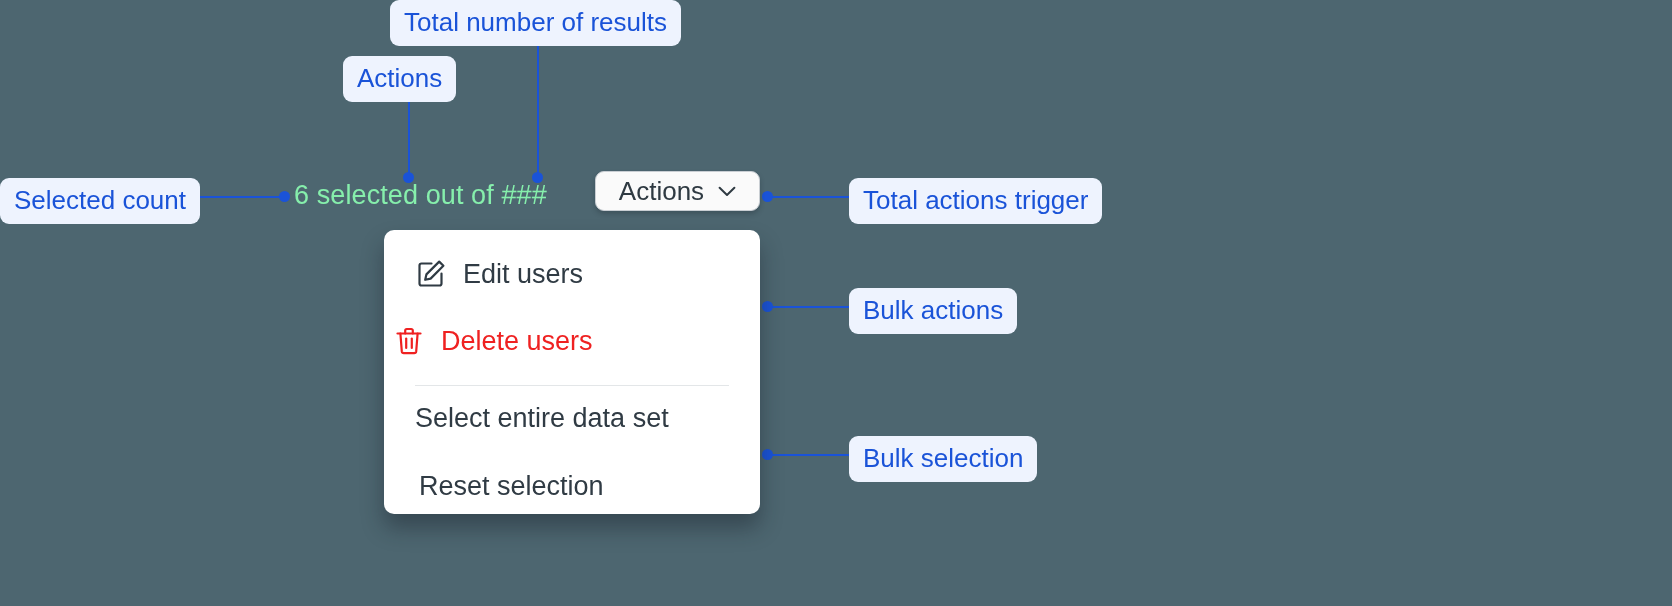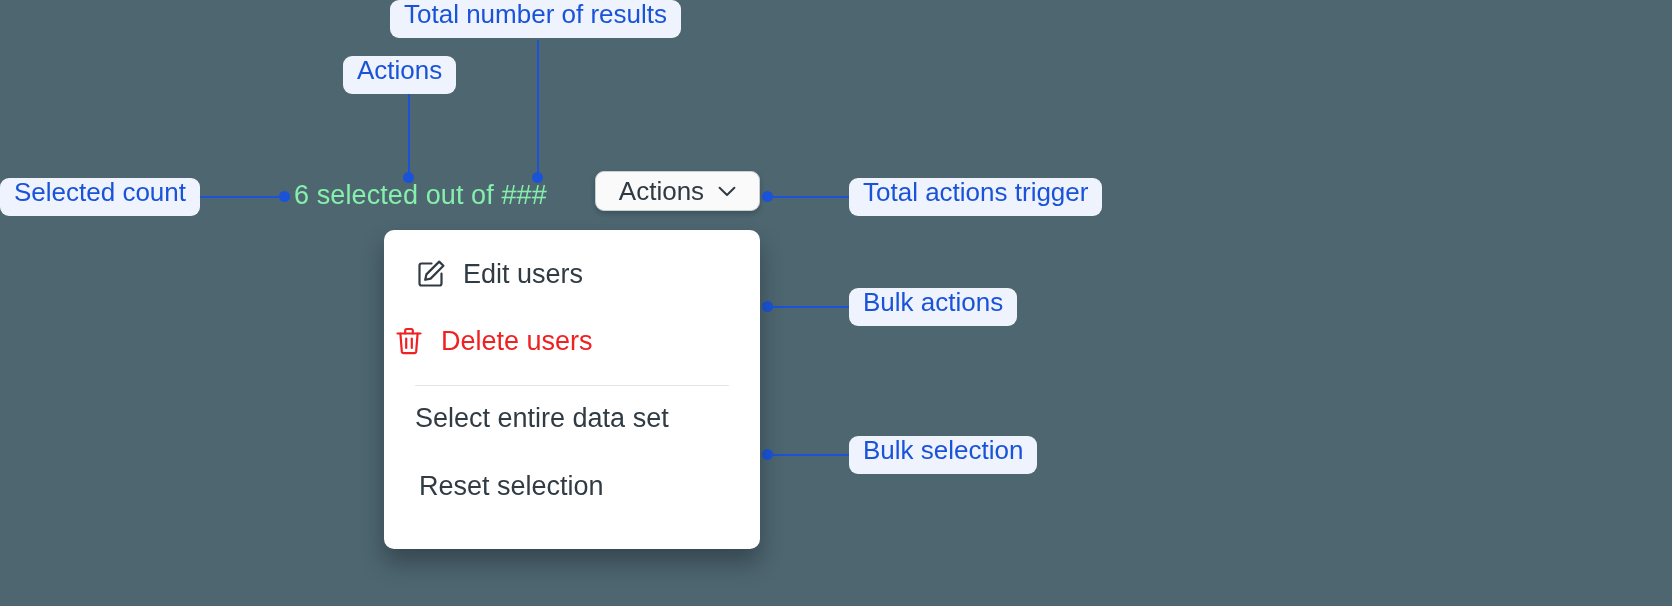--- a/index.html
+++ b/index.html
@@ -22,21 +22,21 @@
 
   
   .chip {
     position: absolute;
     background: #eef3fe;
     color: #1a53d8;
     font-size: 26px;
     line-height: 1;
     font-weight: 400;
     border-radius: 9px;
-    padding: 1px 14px 11px 14px;
+    padding: 9px 14px 11px 14px;
     white-space: nowrap;
     box-sizing: border-box;
   }
 
   
   .conn-h {
     position: absolute;
     height: 2px;
     background: #1a53d8;
   }
@@ -92,21 +92,21 @@
     width: 18px;
     height: 11px;
   }
 
   
   .menu {
     position: absolute;
     left: 384px;
     top: 230px;
     width: 376px;
-    height: 319px;
+    height: 284px;
     background: #ffffff;
     border-radius: 10px;
     box-shadow: 0 14px 22px rgba(25,32,40,.42);
     box-sizing: border-box;
     overflow: hidden;
   }
   .menu-item {
     position: absolute;
     left: 0;
     width: 100%;

